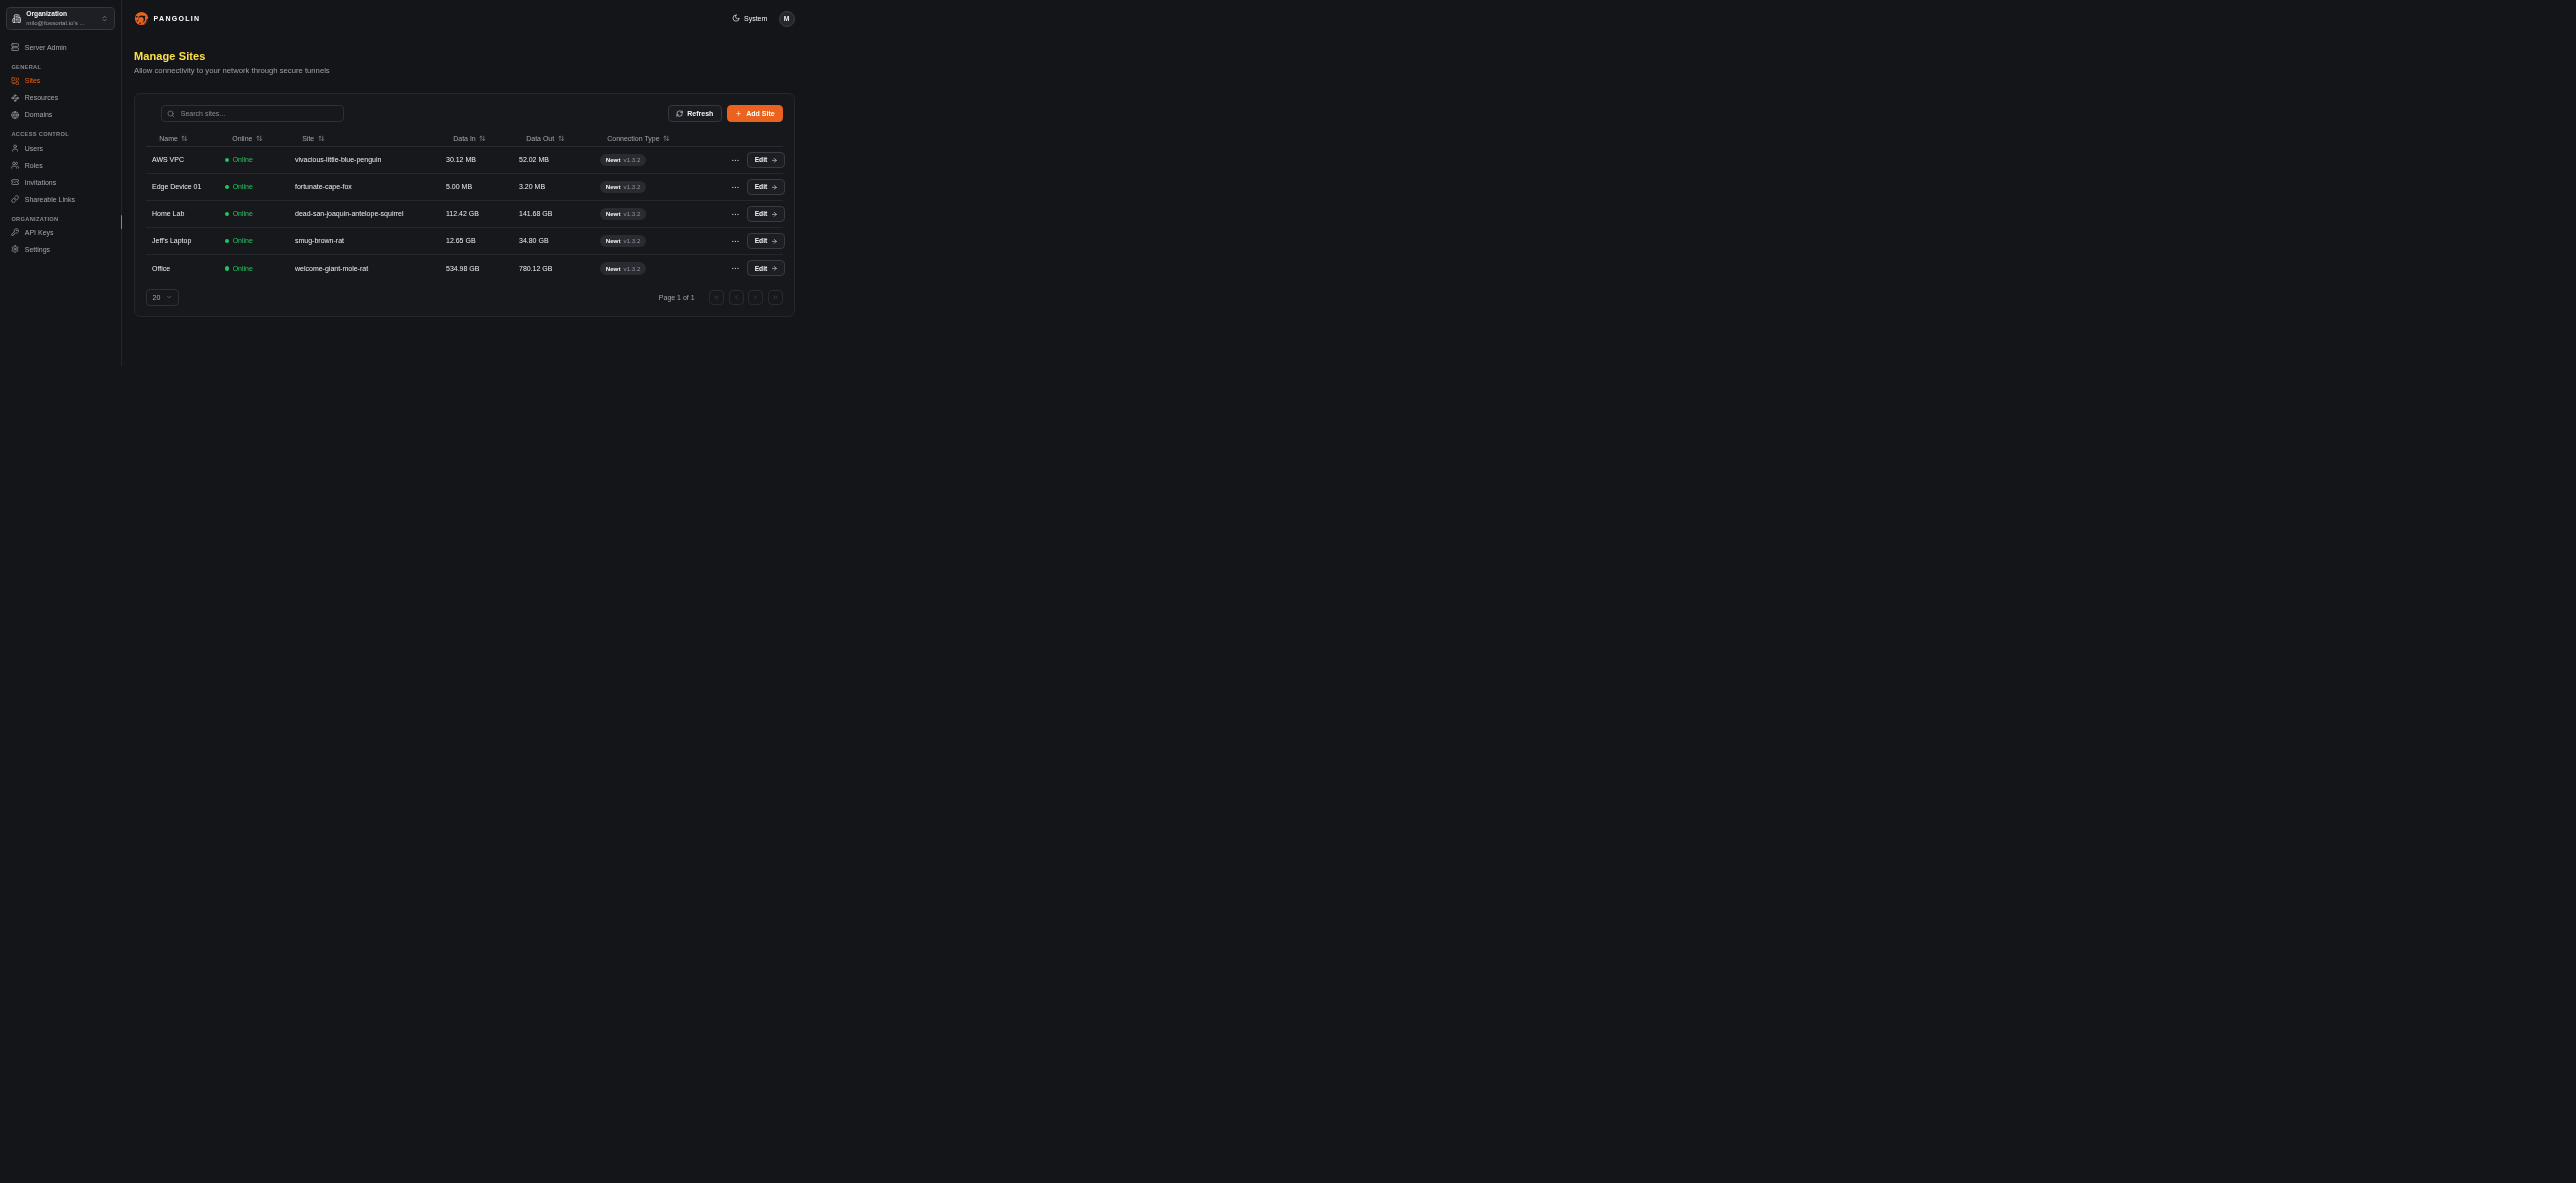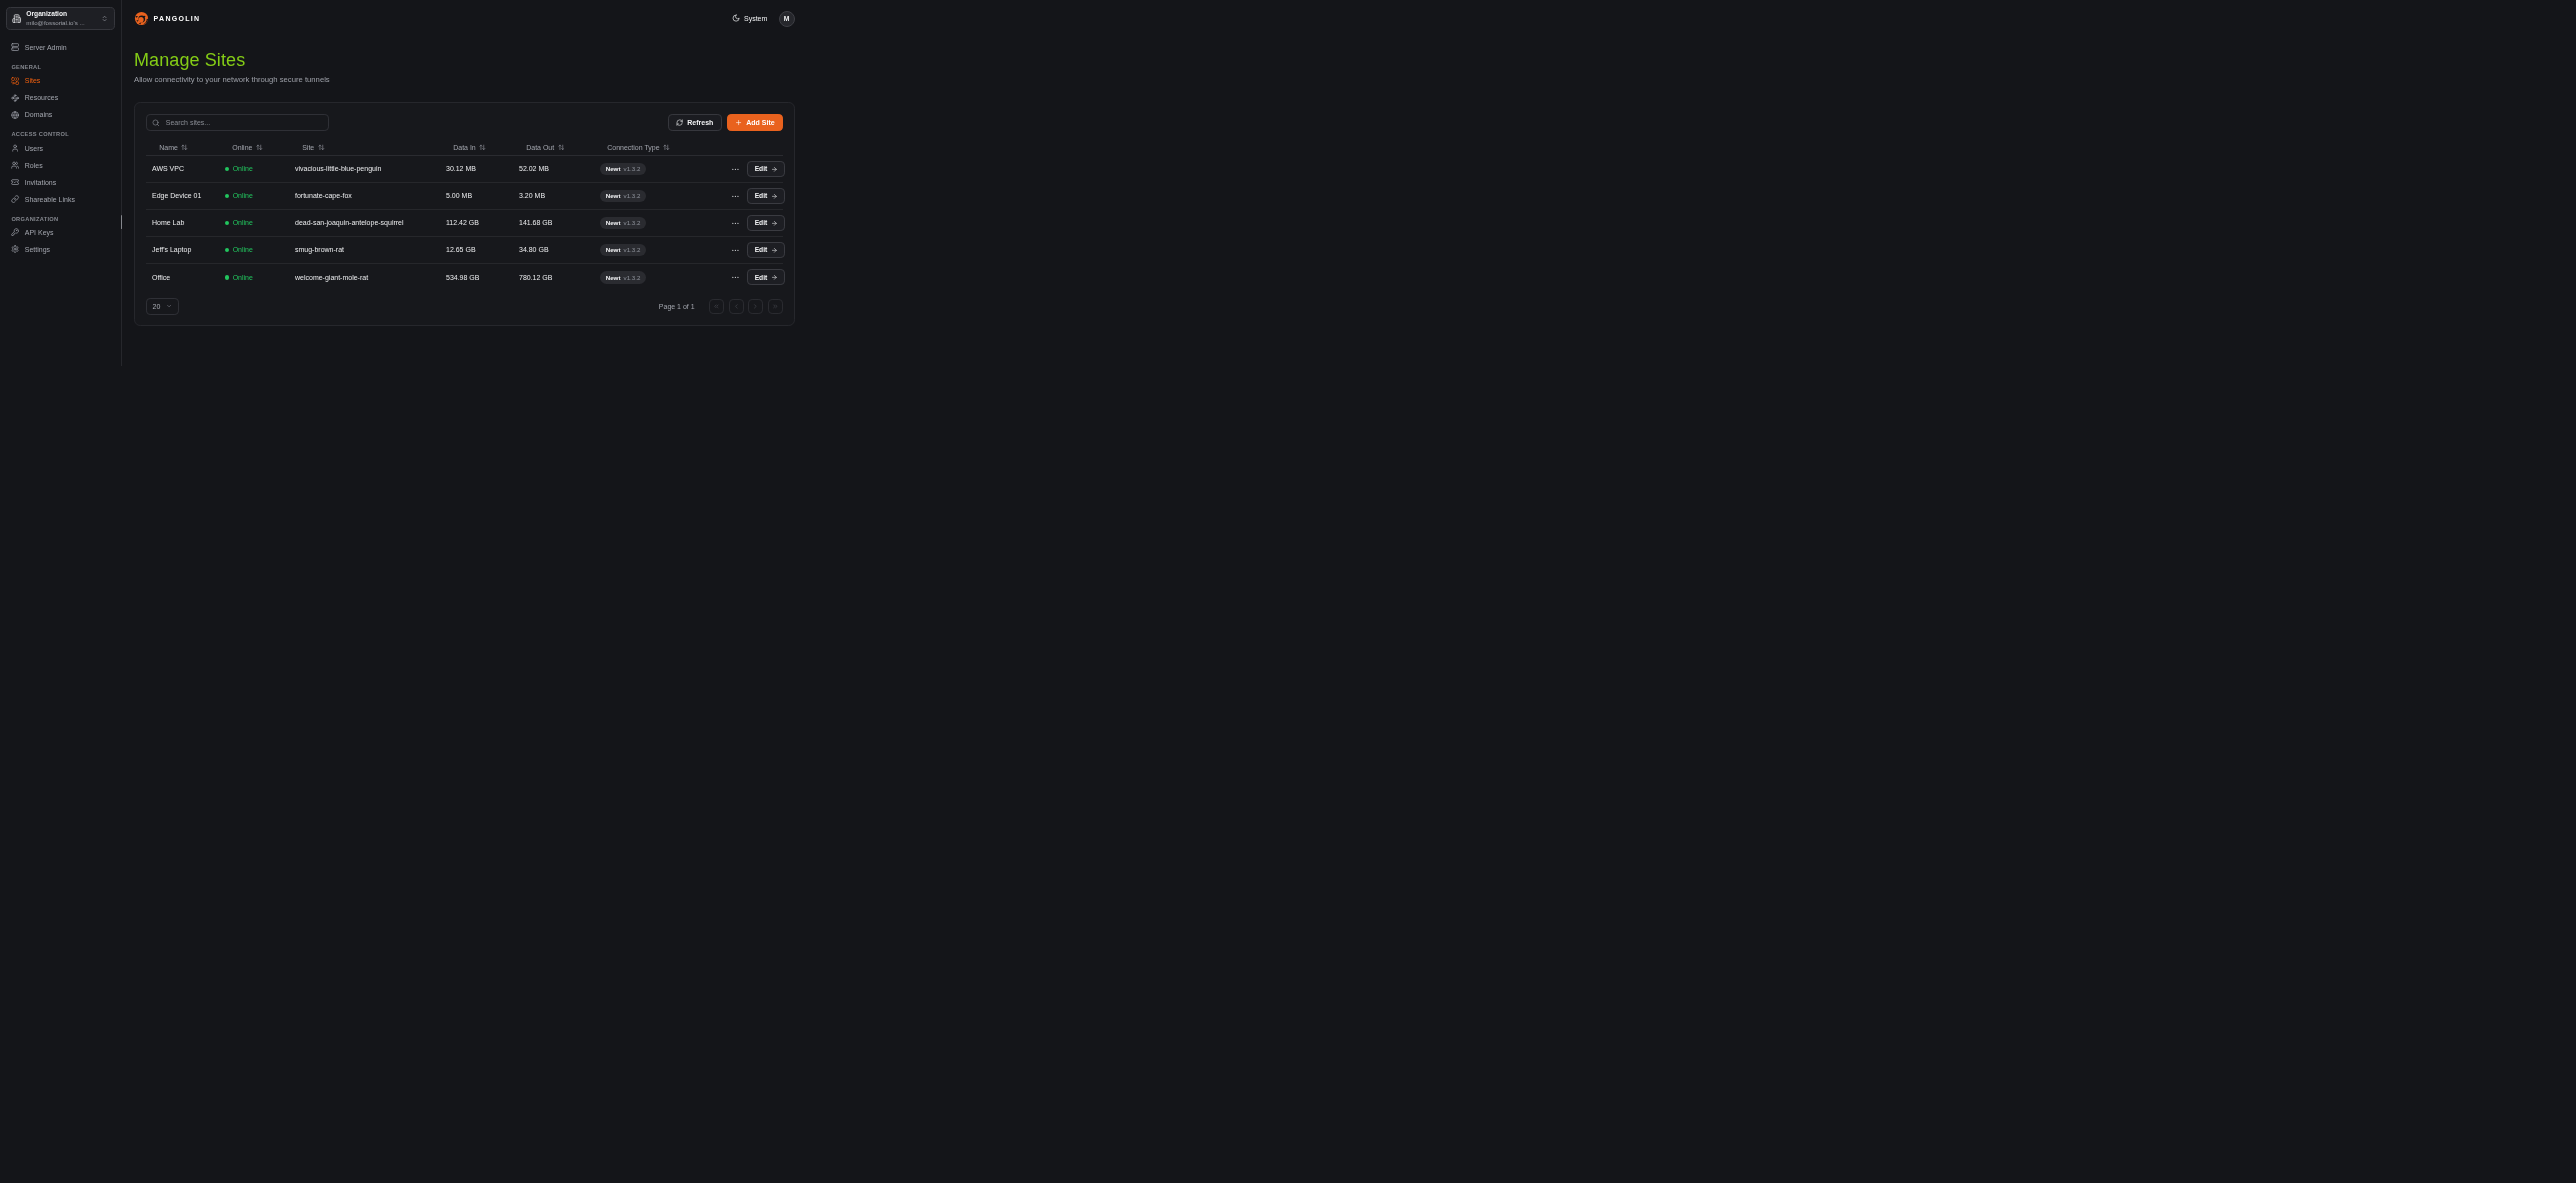--- a/index.html
+++ b/index.html
@@ -62,35 +62,36 @@
   .theme-toggle { display:flex; align-items:center; gap:4.1px; color:#F2F3F5; font-size:7px; cursor:pointer; }
   .theme-toggle svg { width:8.2px; height:8.2px; }
   .avatar {
     width:16px; height:16px; border-radius:50%;
     background:#26272C; border:0.5px solid #3E3F45;
     display:flex; align-items:center; justify-content:center;
     font-size:6.7px; font-weight:bold; color:#F2F3F5; cursor:pointer;
   }
 
   .page-head { padding:13.4px 13.4px 0 12px; }
-  .page-title { margin:0; font-size:18px; font-weight:normal; color:#84cc16; letter-spacing:0.1px; }
+  .page-title { margin:0; font-size:11px; font-weight:bold; color:#fde047; letter-spacing:0.1px; }
   .page-subtitle { margin:4.1px 0 0; font-size:7.7px; color:#9DA0A8; }
 
   .card {
     margin:17.5px 13.4px 0 12px;
     background:#17181C; border:0.5px solid #26272C; border-radius:6.2px;
     padding:10.8px;
   }
 
   .toolbar { display:flex; align-items:center; justify-content:space-between; }
   .search-box {
     width:183px; height:17.5px;
     border:0.5px solid #2F3036; border-radius:4.1px;
     display:flex; align-items:center; gap:4.1px; padding:0 5.2px;
     color:#8A8D95;
+    margin-left:15px;
   }
   .search-box svg { width:7.7px; height:7.7px; flex:none; }
   .search-box input {
     flex:1; background:none; border:none; outline:none;
     color:#E5E6E9; font-size:7px; font-family:inherit;
   }
   .search-box input::placeholder { color:#8A8D95; }
   .toolbar-actions { display:flex; align-items:center; gap:5.2px; }
   .btn {
     height:17.5px; display:inline-flex; align-items:center; gap:4.1px;

